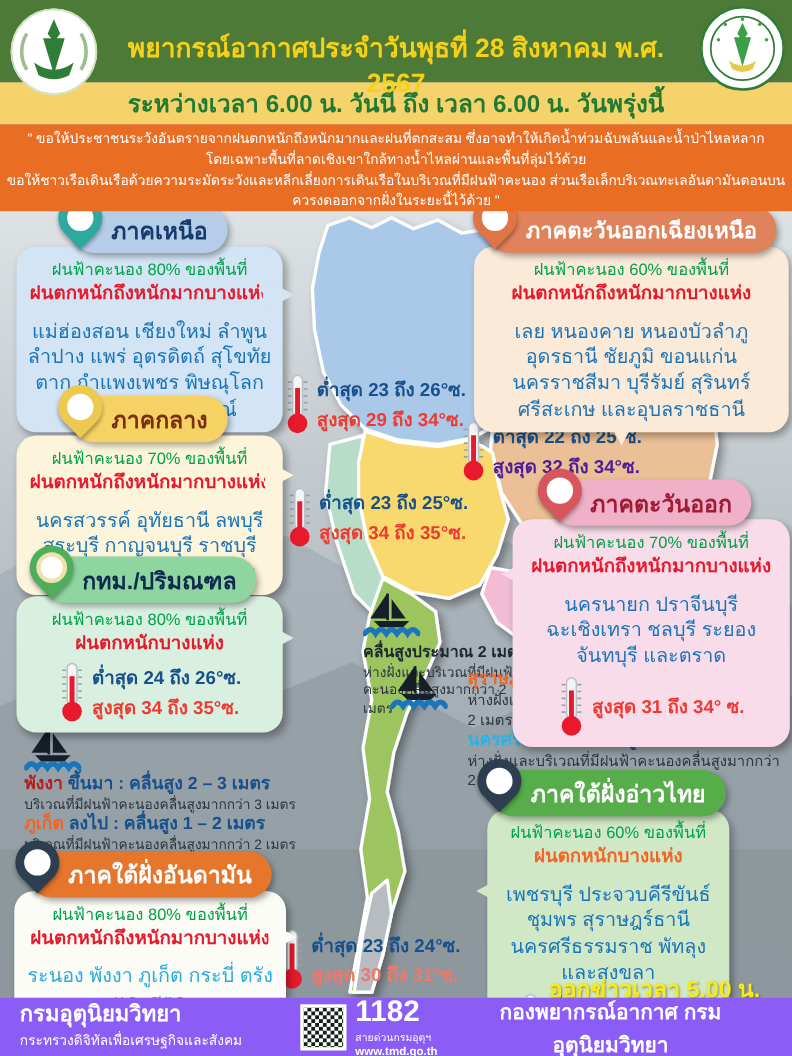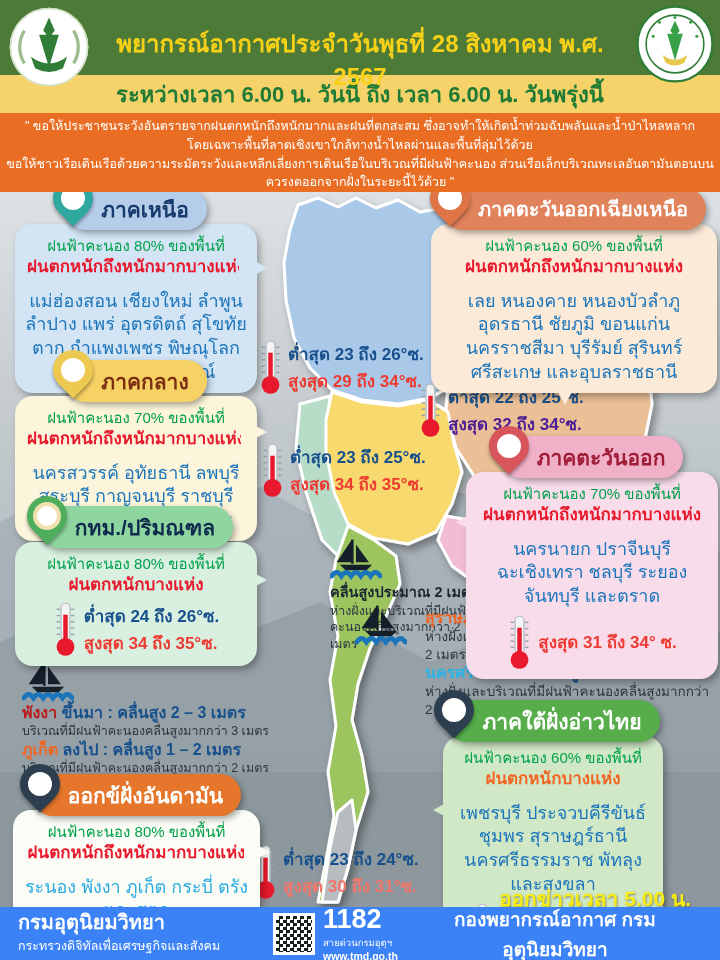--- a/index.html
+++ b/index.html
@@ -119,21 +119,21 @@
   .wb-left .boat-slot { margin-left:92px; }
   .wb-left .wave-line1 { margin-top:1px; }
   .boat-slot { width:56px; }
   .icon-svg { display:block; }
 
   
   .issue-time { position:absolute; left:480px; top:882px; width:230px; text-align:center; z-index:4;
     color:#f7ec13; font-weight:bold; font-size:21px; text-shadow:1px 1px 2px rgba(60,60,60,.55); }
 
   
-  .footer { position:absolute; top:907px; left:0; width:720px; height:53px; background:#3b82f6;
+  .footer { position:absolute; top:907px; left:0; width:720px; height:53px; background:#8b5cf6;
     display:flex; align-items:center; color:#fff; z-index:6; padding:0 18px; }
   .f-left { width:255px; }
   .f-dept { font-weight:bold; font-size:20px; line-height:1.1; }
   .f-min  { font-size:12.5px; margin-top:3px; }
   .f-center { display:flex; align-items:center; gap:8px; }
   .qr { width:42px; height:42px; background:repeating-conic-gradient(#15201a 0% 25%, #fff 0% 50%) 0 0/7px 7px;
     border:3px solid #fff; }
   .f-num { font-weight:bold; font-size:27px; line-height:1; }
   .f-hotlabel { font-size:9.5px; margin-top:2px; }
   .f-web { font-size:10.5px; font-weight:bold; }
@@ -344,21 +344,21 @@
           <span class="tmin">ต่ำสุด 23 ถึง 26°ซ.</span>
           <span class="tmax">สูงสุด 32 ถึง 36°ซ.</span>
         </span>
       </div>
     </div>
   </section>
 
   <section class="callout co-and">
     <div class="pill">
       <span class="pin pin-navy"></span>
-      <span class="label">ออกข้ฝั่งอันดามัน</span>
+      <span class="label">ภาคใต้ฝั่งอันดามัน</span>
     </div>
     <div class="box">
       <div class="rain">ฝนฟ้าคะนอง 80% ของพื้นที่</div>
       <div class="heavy">ฝนตกหนักถึงหนักมากบางแห่ง</div>
       <div class="provinces cyan">ระนอง พังงา ภูเก็ต กระบี่ ตรัง และสตูล</div>
     </div>
   </section>
 
   <div class="temp-label tl-north">
     <span class="thermo-slot">

